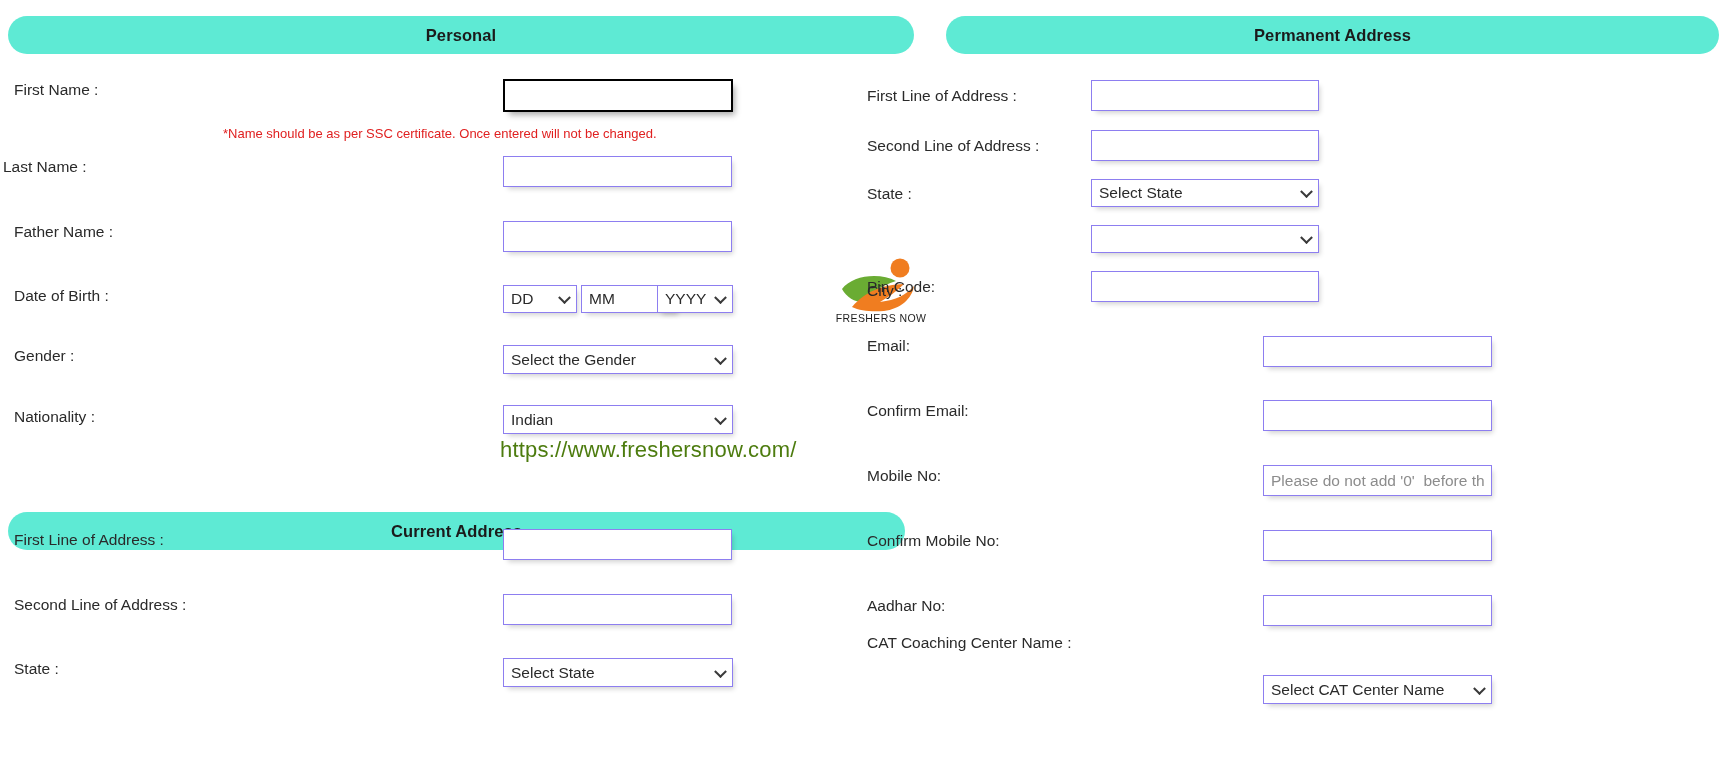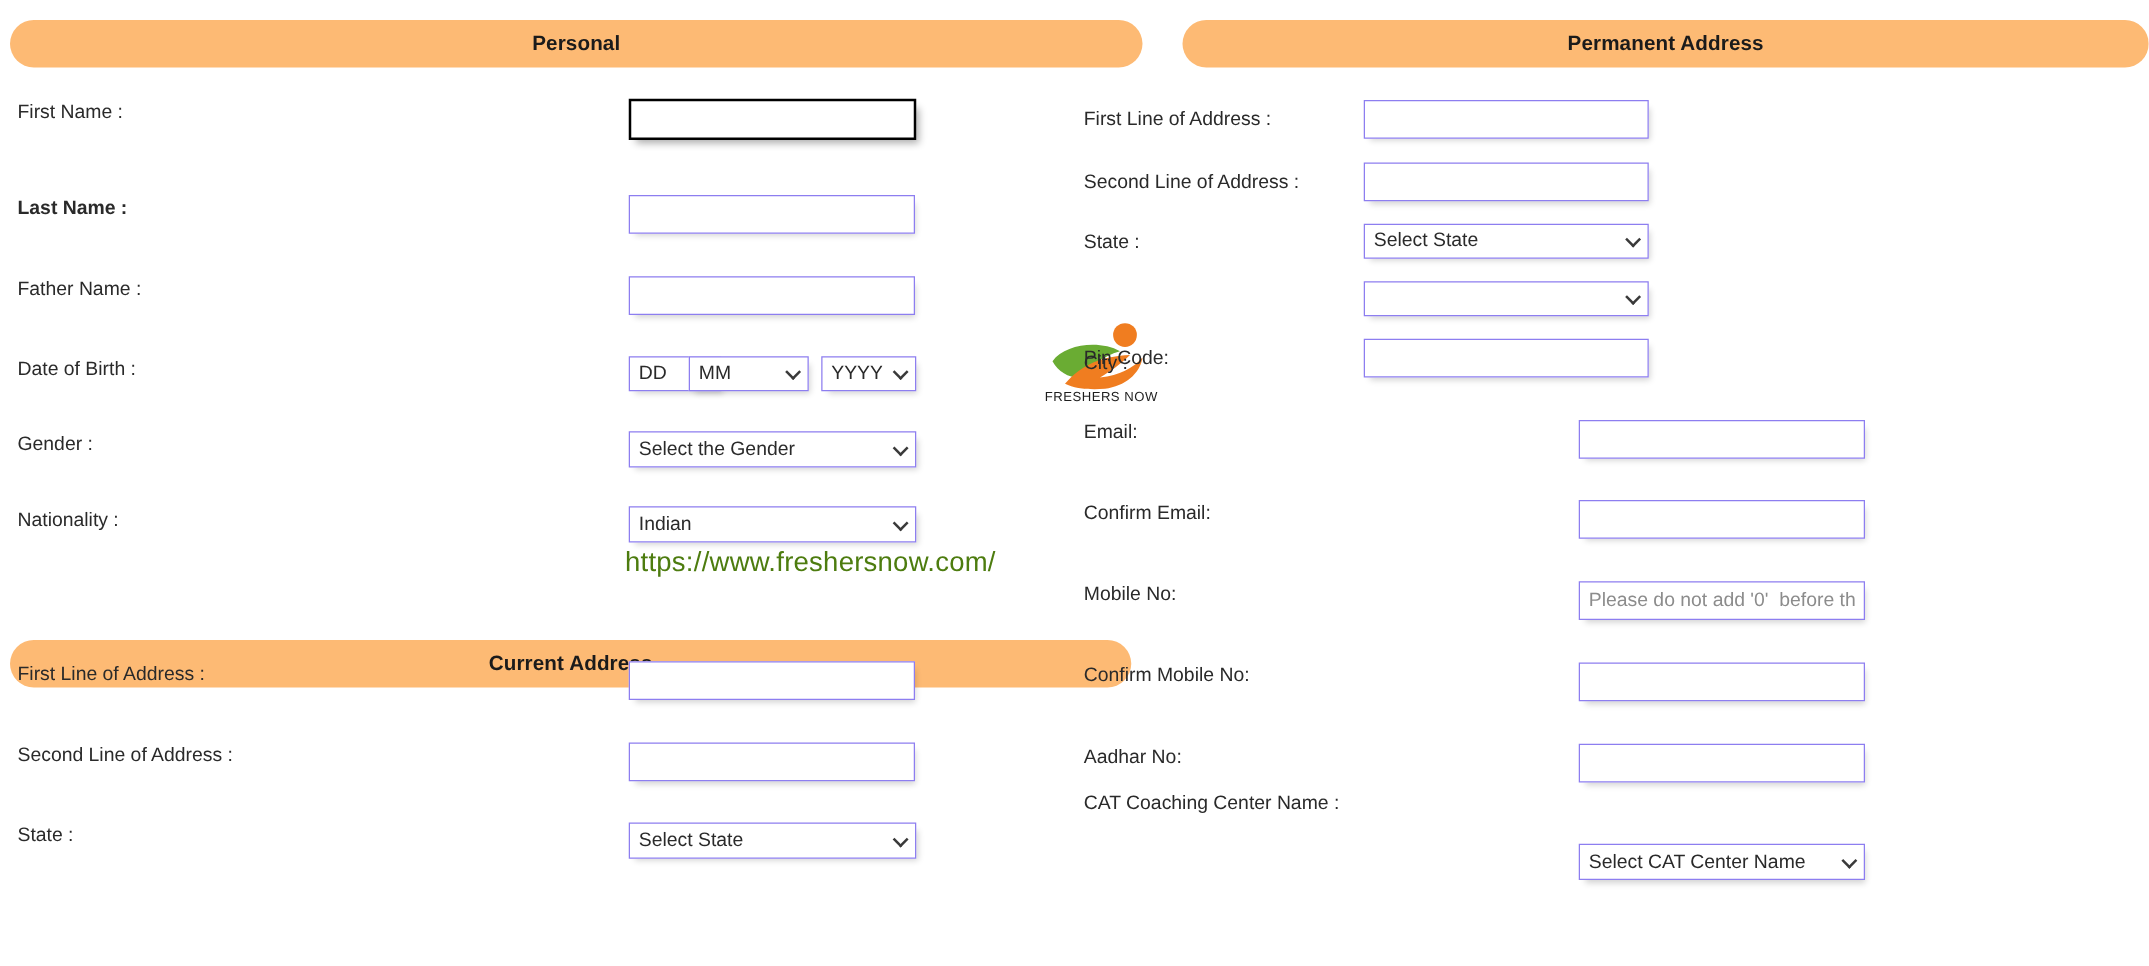--- a/index.html
+++ b/index.html
@@ -9,21 +9,21 @@
     background: #ffffff;
     font-family: "Liberation Sans", sans-serif;
     overflow: hidden;
   }
   .page { position: relative; width: 1719px; height: 773px; background:#fff; }
 
   
   .sec-header {
     position: absolute;
     height: 38px;
-    background: #fdba74;
+    background: #5eead4;
     border-radius: 19px;
     display: flex;
     align-items: center;
     justify-content: center;
     font-size: 16.5px;
     font-weight: bold;
     color: #1b1b1b;
     letter-spacing: 0.1px;
   }
   #hdr-personal   { left: 8px;  top: 16px;  width: 906px; }
@@ -118,33 +118,34 @@
 
 <div class="page">
 
   <div class="sec-header" id="hdr-personal">
     <span>Personal</span>
   </div>
 
   <div class="lbl" style="left:14px; top:82px;">First Name :</div>
   <input class="fld focused" type="text" style="left: 503px; top: 79px; width: 230px; height: 33px;" autofocus="" value="">
 
-
-  <div class="lbl" style="left:14px; top:159px;font-weight:bold;">Last Name :</div>
+  <div class="note" style="left:223px; top:126px;">*Name should be as per SSC certificate. Once entered will not be changed.</div>
+
+  <div class="lbl" style="left:3px; top:159px;">Last Name :</div>
   <input class="fld" type="text" style="left: 503px; top: 156px; width: 229px; height: 31px;" value="">
 
   <div class="lbl" style="left:14px; top:224px;">Father Name :</div>
   <input class="fld" type="text" style="left: 503px; top: 221px; width: 229px; height: 31px;" value="">
 
   <div class="lbl" style="left:14px; top:288px;">Date of Birth :</div>
   <div class="sel" style="left:503px; top:285px; width:74px; height:28px;">
     <span class="selval">DD</span>
     <span class="caret"></span>
   </div>
-  <div class="sel" style="left:551px; top:285px; width:96px; height:28px;">
+  <div class="sel" style="left:581px; top:285px; width:96px; height:28px;">
     <span class="selval">MM</span>
     <span class="caret"></span>
   </div>
   <div class="sel" style="left:657px; top:285px; width:76px; height:28px;">
     <span class="selval">YYYY</span>
     <span class="caret"></span>
   </div>
 
   <div class="logo">
     <svg width="118" height="60" viewBox="0 0 118 60" xmlns="http://www.w3.org/2000/svg">

